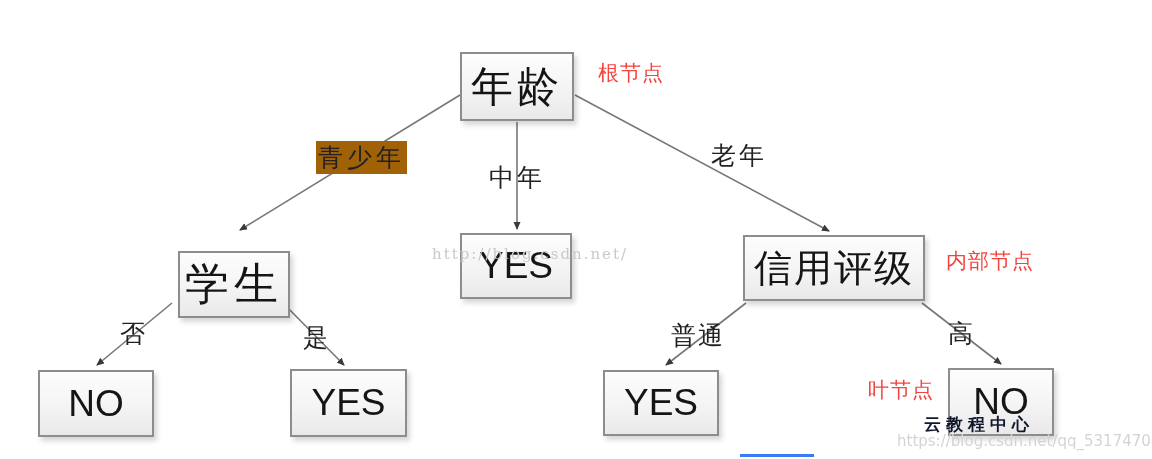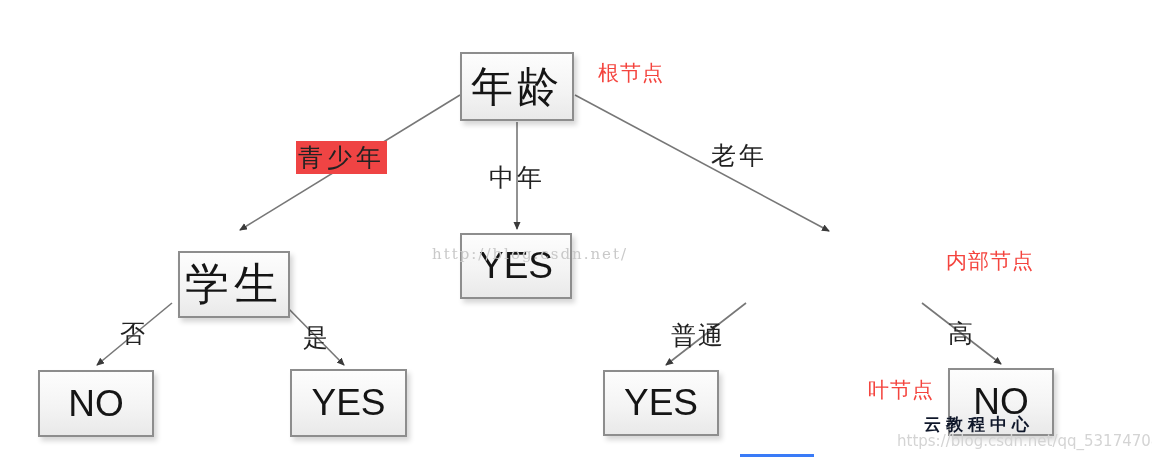--- a/index.html
+++ b/index.html
@@ -21,21 +21,21 @@
   #node-yes-mid{left:460px;top:233px;width:112px;height:66px;font-size:37px;}
   #node-credit {left:743px;top:235px;width:182px;height:66px;font-size:38px;letter-spacing:2px;}
   #node-no-left  {left:38px; top:370px;width:116px;height:67px;font-size:37px;}
   #node-yes-left {left:290px;top:369px;width:117px;height:68px;font-size:37px;}
   #node-yes-right{left:603px;top:370px;width:116px;height:66px;font-size:37px;}
   #node-no-right {left:948px;top:368px;width:106px;height:68px;font-size:37px;}
   .edge-label{
     position:absolute;font-family:"Liberation Serif",serif;color:#222;
     font-size:25px;z-index:3;white-space:nowrap;background:transparent;
   }
-  #lbl-teen  {left:296px;top:141px;letter-spacing:4px;background:#ef4444;padding:0 2px;}
+  #lbl-teen  {left:316px;top:141px;letter-spacing:4px;background:#a16207;padding:0 2px;}
   #lbl-middle{left:489px;top:161px;letter-spacing:3px;}
   #lbl-old   {left:711px;top:139px;letter-spacing:3px;}
   #lbl-no    {left:120px;top:317px;}
   #lbl-yes   {left:303px;top:321px;}
   #lbl-normal{left:671px;top:319px;letter-spacing:2px;}
   #lbl-high  {left:948px;top:317px;}
   .annotation{
     position:absolute;color:#f4443e;font-family:"Liberation Sans",sans-serif;
     font-size:21px;font-weight:400;letter-spacing:1px;z-index:4;white-space:nowrap;
   }
@@ -82,20 +82,23 @@
 
   <div class="node cn" id="node-root">
     <span>年龄</span>
   </div>
   <div class="node cn" id="node-student">
     <span>学生</span>
   </div>
   <div class="node latin" id="node-yes-mid">
     <span>YES</span>
   </div>
+  <div class="node cn" id="node-credit">
+    <span>信用评级</span>
+  </div>
   <div class="node latin" id="node-no-left">
     <span>NO</span>
   </div>
   <div class="node latin" id="node-yes-left">
     <span>YES</span>
   </div>
   <div class="node latin" id="node-yes-right">
     <span>YES</span>
   </div>
   <div class="node latin" id="node-no-right">

